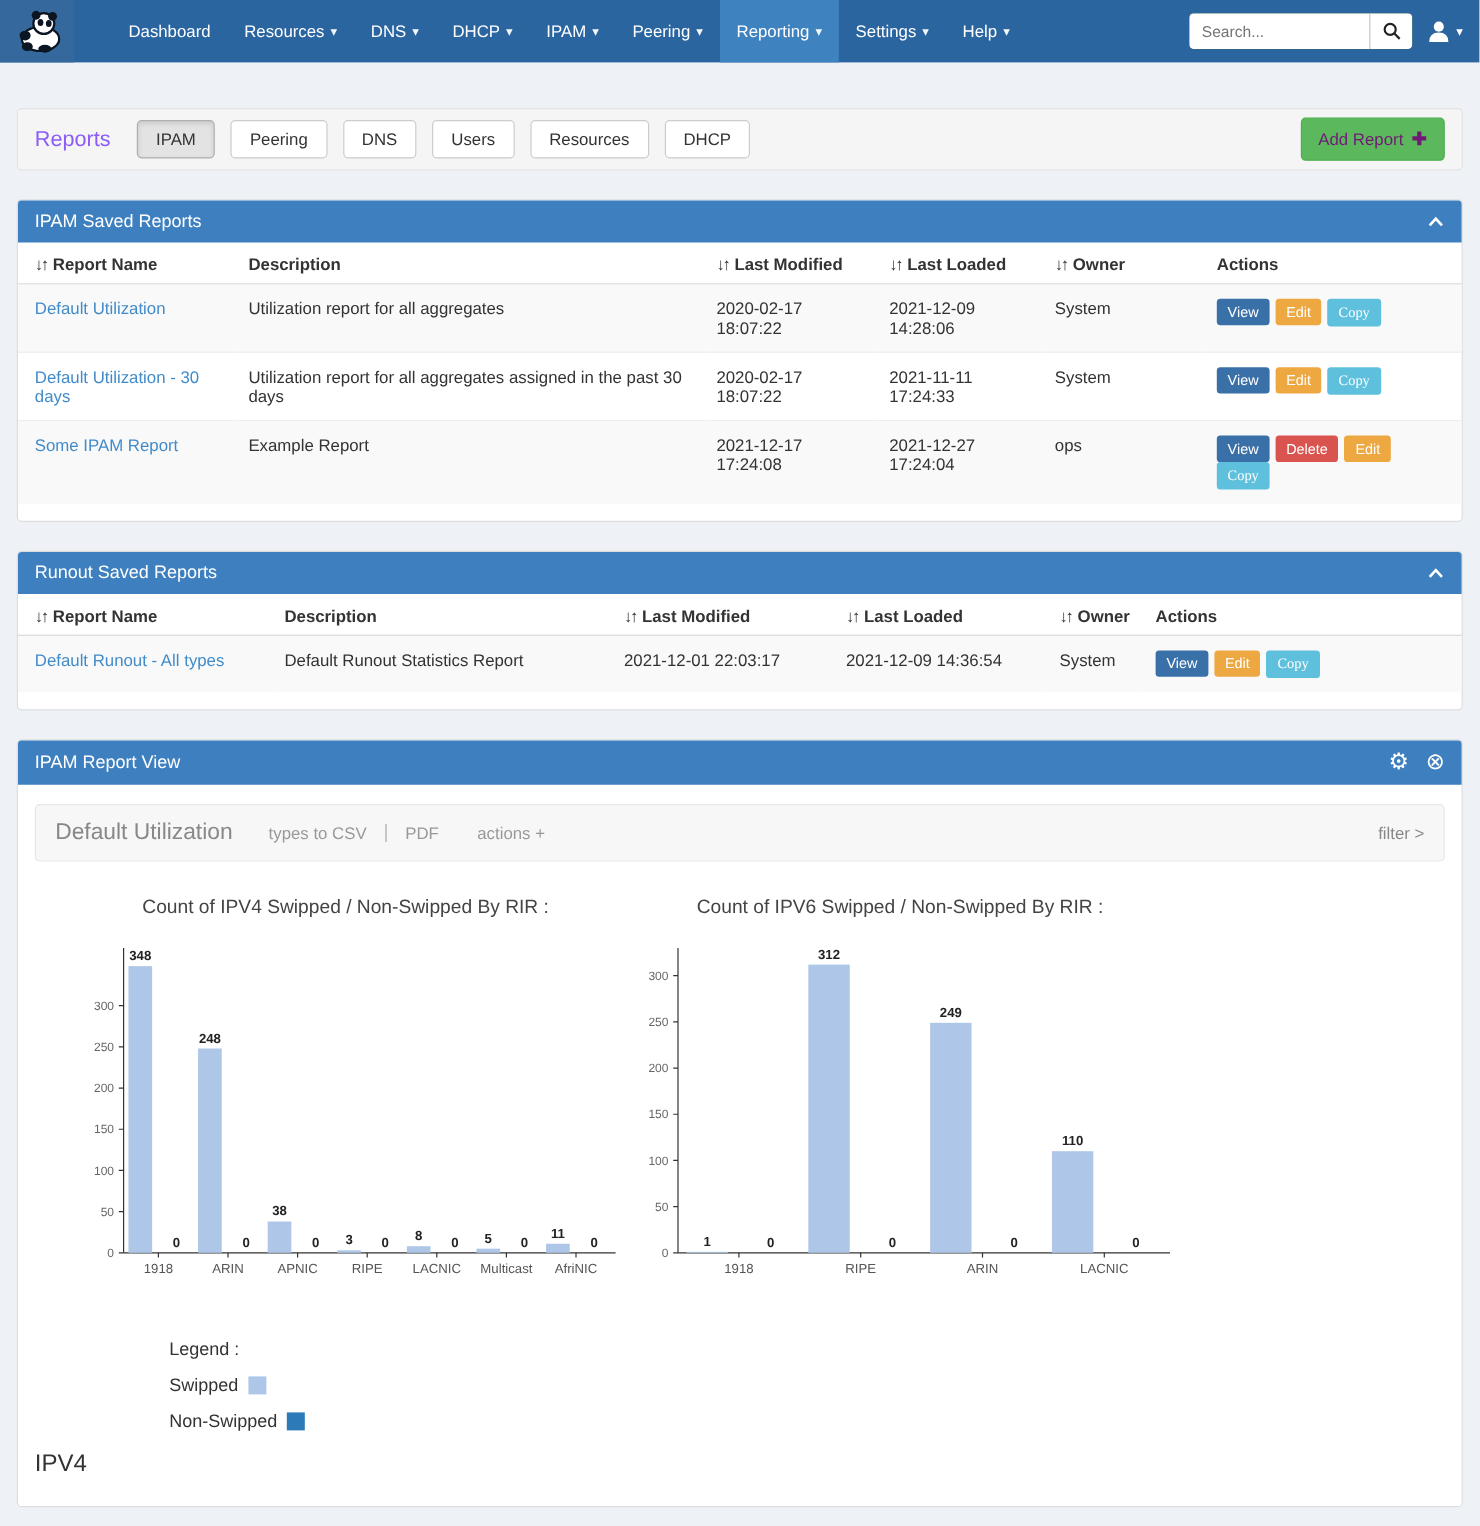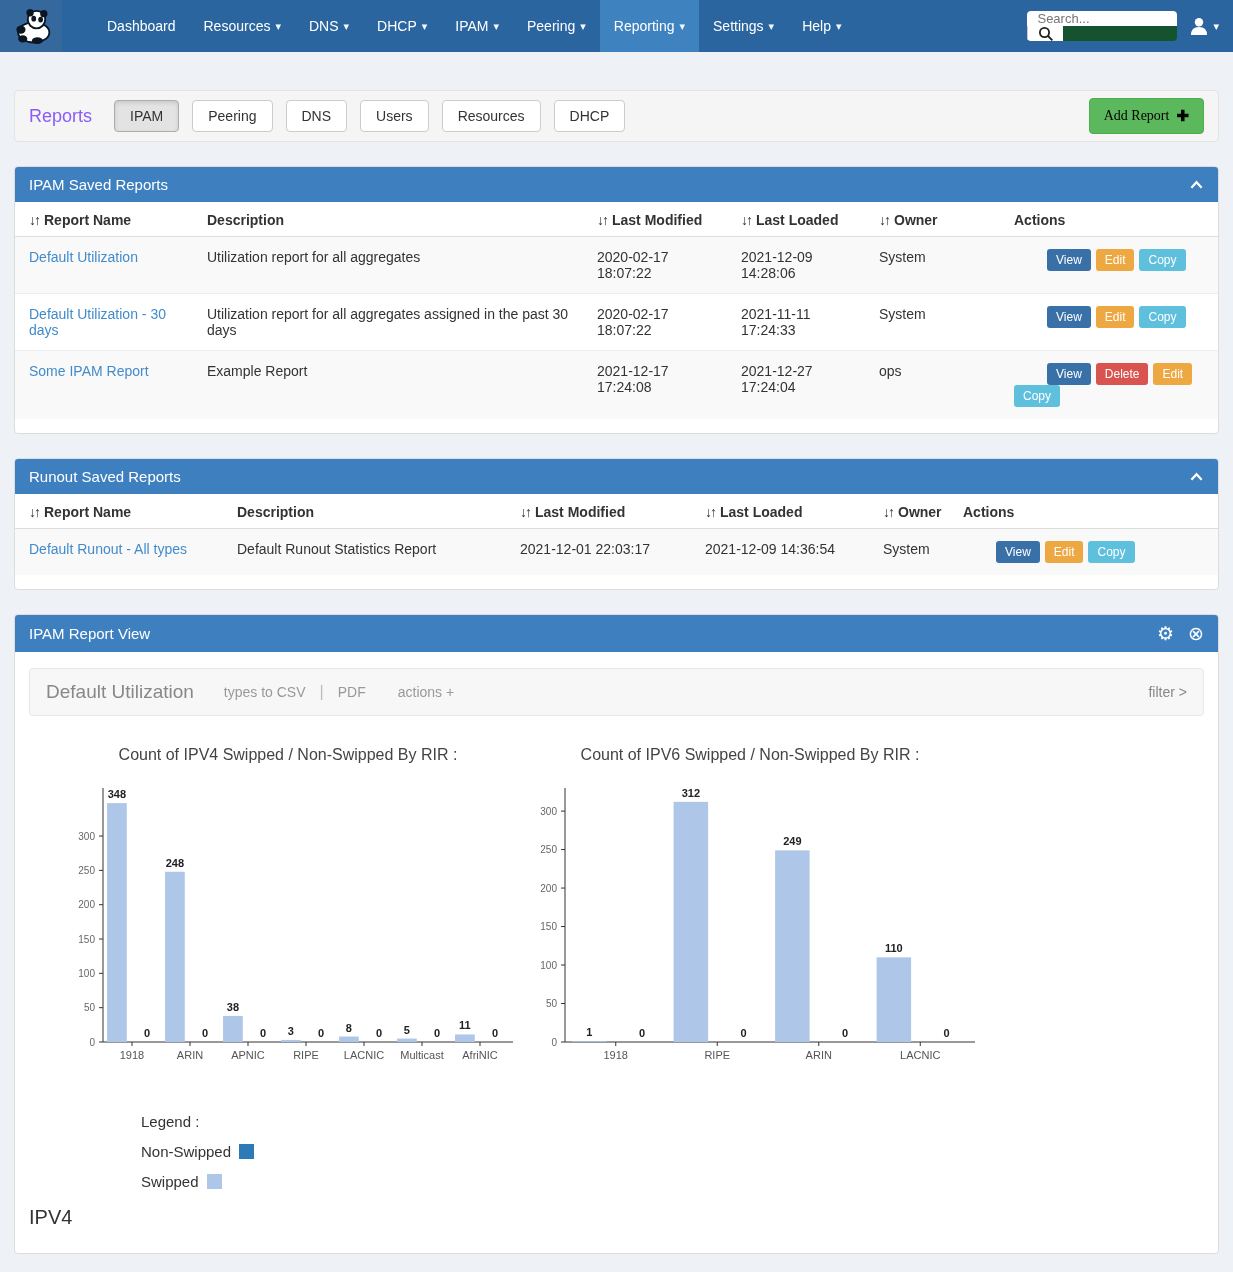--- a/index.html
+++ b/index.html
@@ -7,60 +7,60 @@
     font-family:"Liberation Sans", sans-serif; color:#333; }
 
   
   .navbar { height:52px; background:var(--c-navbar,#2a65a0); display:flex; align-items:stretch;gap:31px; }
   .logo { width:62px; background:var(--c-logo,#35699e); display:flex; align-items:center; justify-content:center; cursor:pointer; }
   .nav-menu { list-style:none; display:flex; align-items:stretch; }
   .nav-menu li { display:flex; align-items:center; gap:5px; padding:0 14px; color:#fff; font-size:14px; cursor:pointer; }
   .nav-menu li.active { background:var(--c-navbar-active,#3f82c0); }
   .nav-menu .caret { font-size:11px; opacity:.95; }
   .nav-right { margin-left:auto; display:flex; align-items:center; gap:12px; padding-right:14px; }
-  .searchbox { display:flex; height:30px; border-radius:4px; overflow:hidden; background:#14532d;flex-direction:column; }
+  .searchbox { display:flex; height:30px; border-radius:4px; overflow:hidden; background:#14532d; }
   .searchbox input { border:0; outline:none; width:150px; padding:0 10px; font-size:13px; color:#555; }
   .searchbox button { width:36px; border:0; background:#fff; border-left:1px solid #ccc; cursor:pointer; display:flex; align-items:center; justify-content:center; }
   .user-menu { display:flex; align-items:center; gap:4px; color:#fff; cursor:pointer; }
   .user-menu .caret { font-size:11px; }
 
   
   main { padding:38px 14px 0 14px; }
 
   .reports-bar { background:#f5f5f5; border:1px solid #e3e3e3; border-radius:4px;
     display:flex; align-items:center; padding:7px 14px; }
   .reports-label { font-size:18px; color:#8b5cf6; margin-right:22px; }
   .tabs { display:flex; gap:13px; }
   .tab { background:#fff; border:1px solid #ccc; border-radius:4px; padding:7px 15px; font-size:14px; color:#333; cursor:pointer; font-family:inherit; }
   .tab.active { background:#e3e3e3; border-color:#adadad; box-shadow:inset 0 2px 4px rgba(0,0,0,.12); }
-  .add-report { margin-left:auto; background:var(--c-success,#5cb85c); border:1px solid #4cae4c; color:#000000;
-    border-radius:4px; padding:8px 14px; font-size:14px; cursor:pointer; font-family:Liberation Serif, serif; display:flex; align-items:center; gap:7px; }
+  .add-report { margin-left:auto; background:var(--c-success,#5cb85c); border:1px solid #4cae4c; color:#701a75;
+    border-radius:4px; padding:8px 14px; font-size:14px; cursor:pointer; font-family:Liberation Sans, sans-serif; display:flex; align-items:center; gap:7px; }
   .add-report .plus { font-weight:bold; font-size:15px; }
 
   
   .panel { margin-top:24px; border:1px solid #ddd; border-radius:4px; background:#fff; }
   .panel-head { background:var(--c-panel,#3e80bf); color:#fff; font-size:15px; padding:9px 14px;
     border-radius:3px 3px 0 0; display:flex; align-items:center; }
   .panel-head .hicons { margin-left:auto; display:flex; align-items:center; gap:14px; }
   .panel-head .hicon { color:#fff; font-size:19px; line-height:1; cursor:pointer; }
   .panel-body { padding-bottom:14px; }
 
   table { width:100%; border-collapse:collapse; font-size:14px; }
   th { text-align:left; font-weight:bold; padding:10px 10px 8px 10px; border-bottom:1px solid #ddd; white-space:nowrap; }
   td { padding:12px 10px; vertical-align:top; }
   th:first-child, td:first-child { padding-left:14px; }
   tbody tr { border-top:1px solid #eee; }
   tbody tr:first-child { border-top:0; }
   tbody tr.stripe { background:#f9f9f9; }
   .sort { letter-spacing:-2px; margin-right:5px; cursor:pointer; }
   a.rlink { color:var(--c-link,#428bca); text-decoration:none; cursor:pointer; }
   .abtn { border:0; border-radius:3px; color:#fff; font-size:12px; padding:4px 9px; margin-right:5px; cursor:pointer; font-family:inherit; }
-  .abtn.view { background:var(--c-view,#3a70a8);margin-left:33px; }
+  .abtn.view { background:var(--c-view,#3a70a8); }
   .abtn.edit { background:var(--c-edit,#eda842); }
-  .abtn.copy { background:var(--c-copy,#5fc0dd); }
+  .abtn.copy { background:var(--c-copy,#5fc0dd);font-family:Liberation Serif, serif; }
   .abtn.delete { background:var(--c-delete,#d9534f); }
 
   
   table.t1 th:nth-child(1){width:182px} table.t1 th:nth-child(2){width:390px}
   table.t1 th:nth-child(3){width:144px} table.t1 th:nth-child(4){width:138px}
   table.t1 th:nth-child(5){width:135px}
   table.t2 th:nth-child(1){width:212px} table.t2 th:nth-child(2){width:283px}
   table.t2 th:nth-child(3){width:185px} table.t2 th:nth-child(4){width:178px}
   table.t2 th:nth-child(5){width:80px}
 
@@ -375,25 +375,25 @@
             <line x1="401.25" y1="266" x2="401.25" y2="270" stroke="#333"></line>
             <text x="401.25" y="283" text-anchor="middle" font-size="11" fill="#555">LACNIC</text>
           </svg>
       </div>
     </div>
 
     <div class="legend">
       <div class="lrow">Legend :</div>
       <div id="legend-items">
           <div class="lrow">
+            <span>Swipped</span>
+            <span class="swatch" style="background: rgb(174, 199, 232);"></span>
+          </div>
+          <div class="lrow">
             <span>Non-Swipped</span>
             <span class="swatch" style="background: rgb(44, 123, 184);"></span>
           </div>
-          <div class="lrow">
-            <span>Swipped</span>
-            <span class="swatch" style="background: rgb(174, 199, 232);"></span>
-          </div>
         </div>
     </div>
 
     <div class="bottom-label">IPV4</div>
   </section>
 </main>
 
 </body></html>

